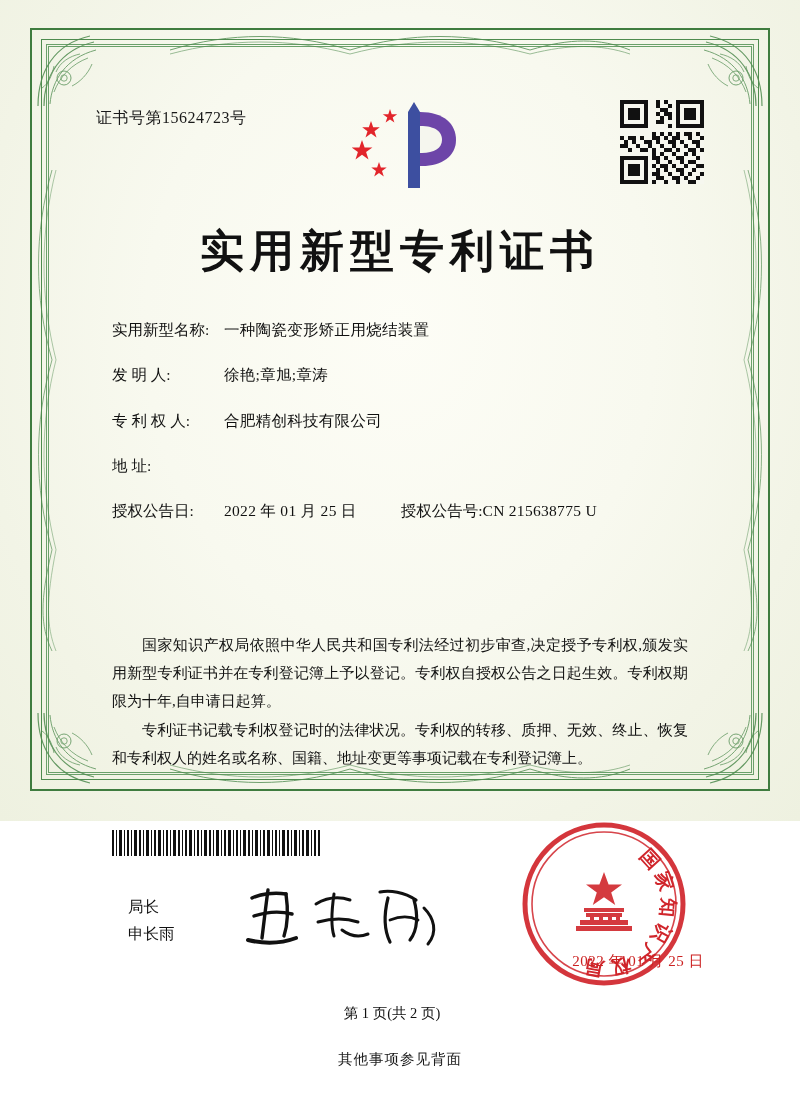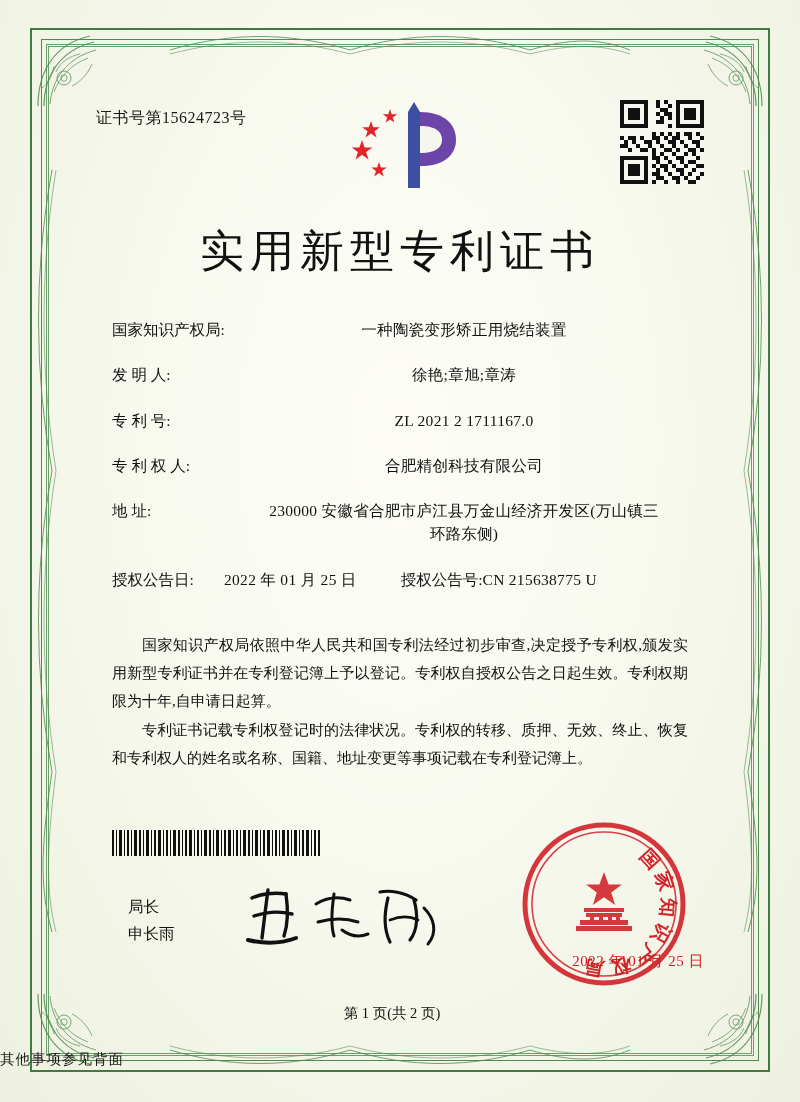--- a/index.html
+++ b/index.html
@@ -10,21 +10,21 @@
     width: 800px;
     height: 1102px;
     background: #ffffff;
     font-family: "Liberation Serif", "DejaVu Serif", serif;
     overflow: hidden;
   }
 
   .certificate {
     position: relative;
     width: 800px;
-    height: 1102px;
+    height: 821px;
     background:
       radial-gradient(ellipse at 50% 40%, #fdfdf6 0%, #f8f9ef 45%, #f2f4e6 75%, #eef1e0 100%);
     box-sizing: border-box;
   }
 
   
   .frame-outer {
     position: absolute;
     left: 30px;
     top: 28px;
@@ -112,21 +112,21 @@
   }
   .qr svg { display: block; }
 
   .title {
     position: absolute;
     left: 0;
     right: 0;
     top: 222px;
     text-align: center;
     font-size: 44px;
-    font-weight: normal;
+    font-weight: bold;
     letter-spacing: 6px;
     color: #111;
     font-family: "DejaVu Serif", "Liberation Serif", serif;
   }
 
   .fields {
     position: absolute;
     left: 112px;
     right: 96px;
     top: 318px;
@@ -141,21 +141,20 @@
   }
   .field-label {
     width: 112px;
     flex: 0 0 112px;
     white-space: pre;
     letter-spacing: 0px;
   }
   .field-value {
     flex: 1;
     letter-spacing: 0.3px;
-    text-align: center;
   }
   .field-row.two-col .field-value {
     flex: 0 0 auto;
     margin-right: 44px;
   }
   .inline-label {
     white-space: pre;
   }
 
   .paragraphs {
@@ -225,20 +224,21 @@
     text-align: center;
     font-size: 14.5px;
     color: #111;
   }
 
   .footer-note {
     position: absolute;
     left: 0;
     right: 0;
     top: 1050px;
+    text-align: center;
     font-size: 14.5px;
     color: #1a1a1a;
     letter-spacing: 1px;
   }
 </style>
 </head>
 <body>
 
 <div class="certificate">
 
@@ -460,44 +460,38 @@
           <rect x="17" y="20" width="2" height="1"></rect>
       </g>
     </svg>
   </div>
 
   <div class="title">实用新型专利证书</div>
 
   <div class="fields">
 
     <div class="field-row">
-      <div class="field-label">国家知识产权局:</div>
+      <div class="field-label">实用新型名称:</div>
       <div class="field-value">一种陶瓷变形矫正用烧结装置</div>
     </div>
 
     <div class="field-row">
       <div class="field-label">发 明 人:</div>
       <div class="field-value">徐艳;章旭;章涛</div>
     </div>
 
-    <div class="field-row">
-      <div class="field-label">专 利 号:</div>
-      <div class="field-value">ZL 2021 2 1711167.0</div>
-    </div>
 
 
     <div class="field-row">
       <div class="field-label">专 利 权 人:</div>
       <div class="field-value">合肥精创科技有限公司</div>
     </div>
 
     <div class="field-row">
       <div class="field-label">地 址:</div>
-      <div class="field-value" style="white-space: pre-line;">230000 安徽省合肥市庐江县万金山经济开发区(万山镇三
-环路东侧)</div>
     </div>
 
     <div class="field-row two-col">
       <div class="field-label">授权公告日:</div>
       <div class="field-value">2022 年 01 月 25 日</div>
       <div class="inline-label">授权公告号:</div>
       <div class="field-value">CN 215638775 U</div>
     </div>
 
   </div>

